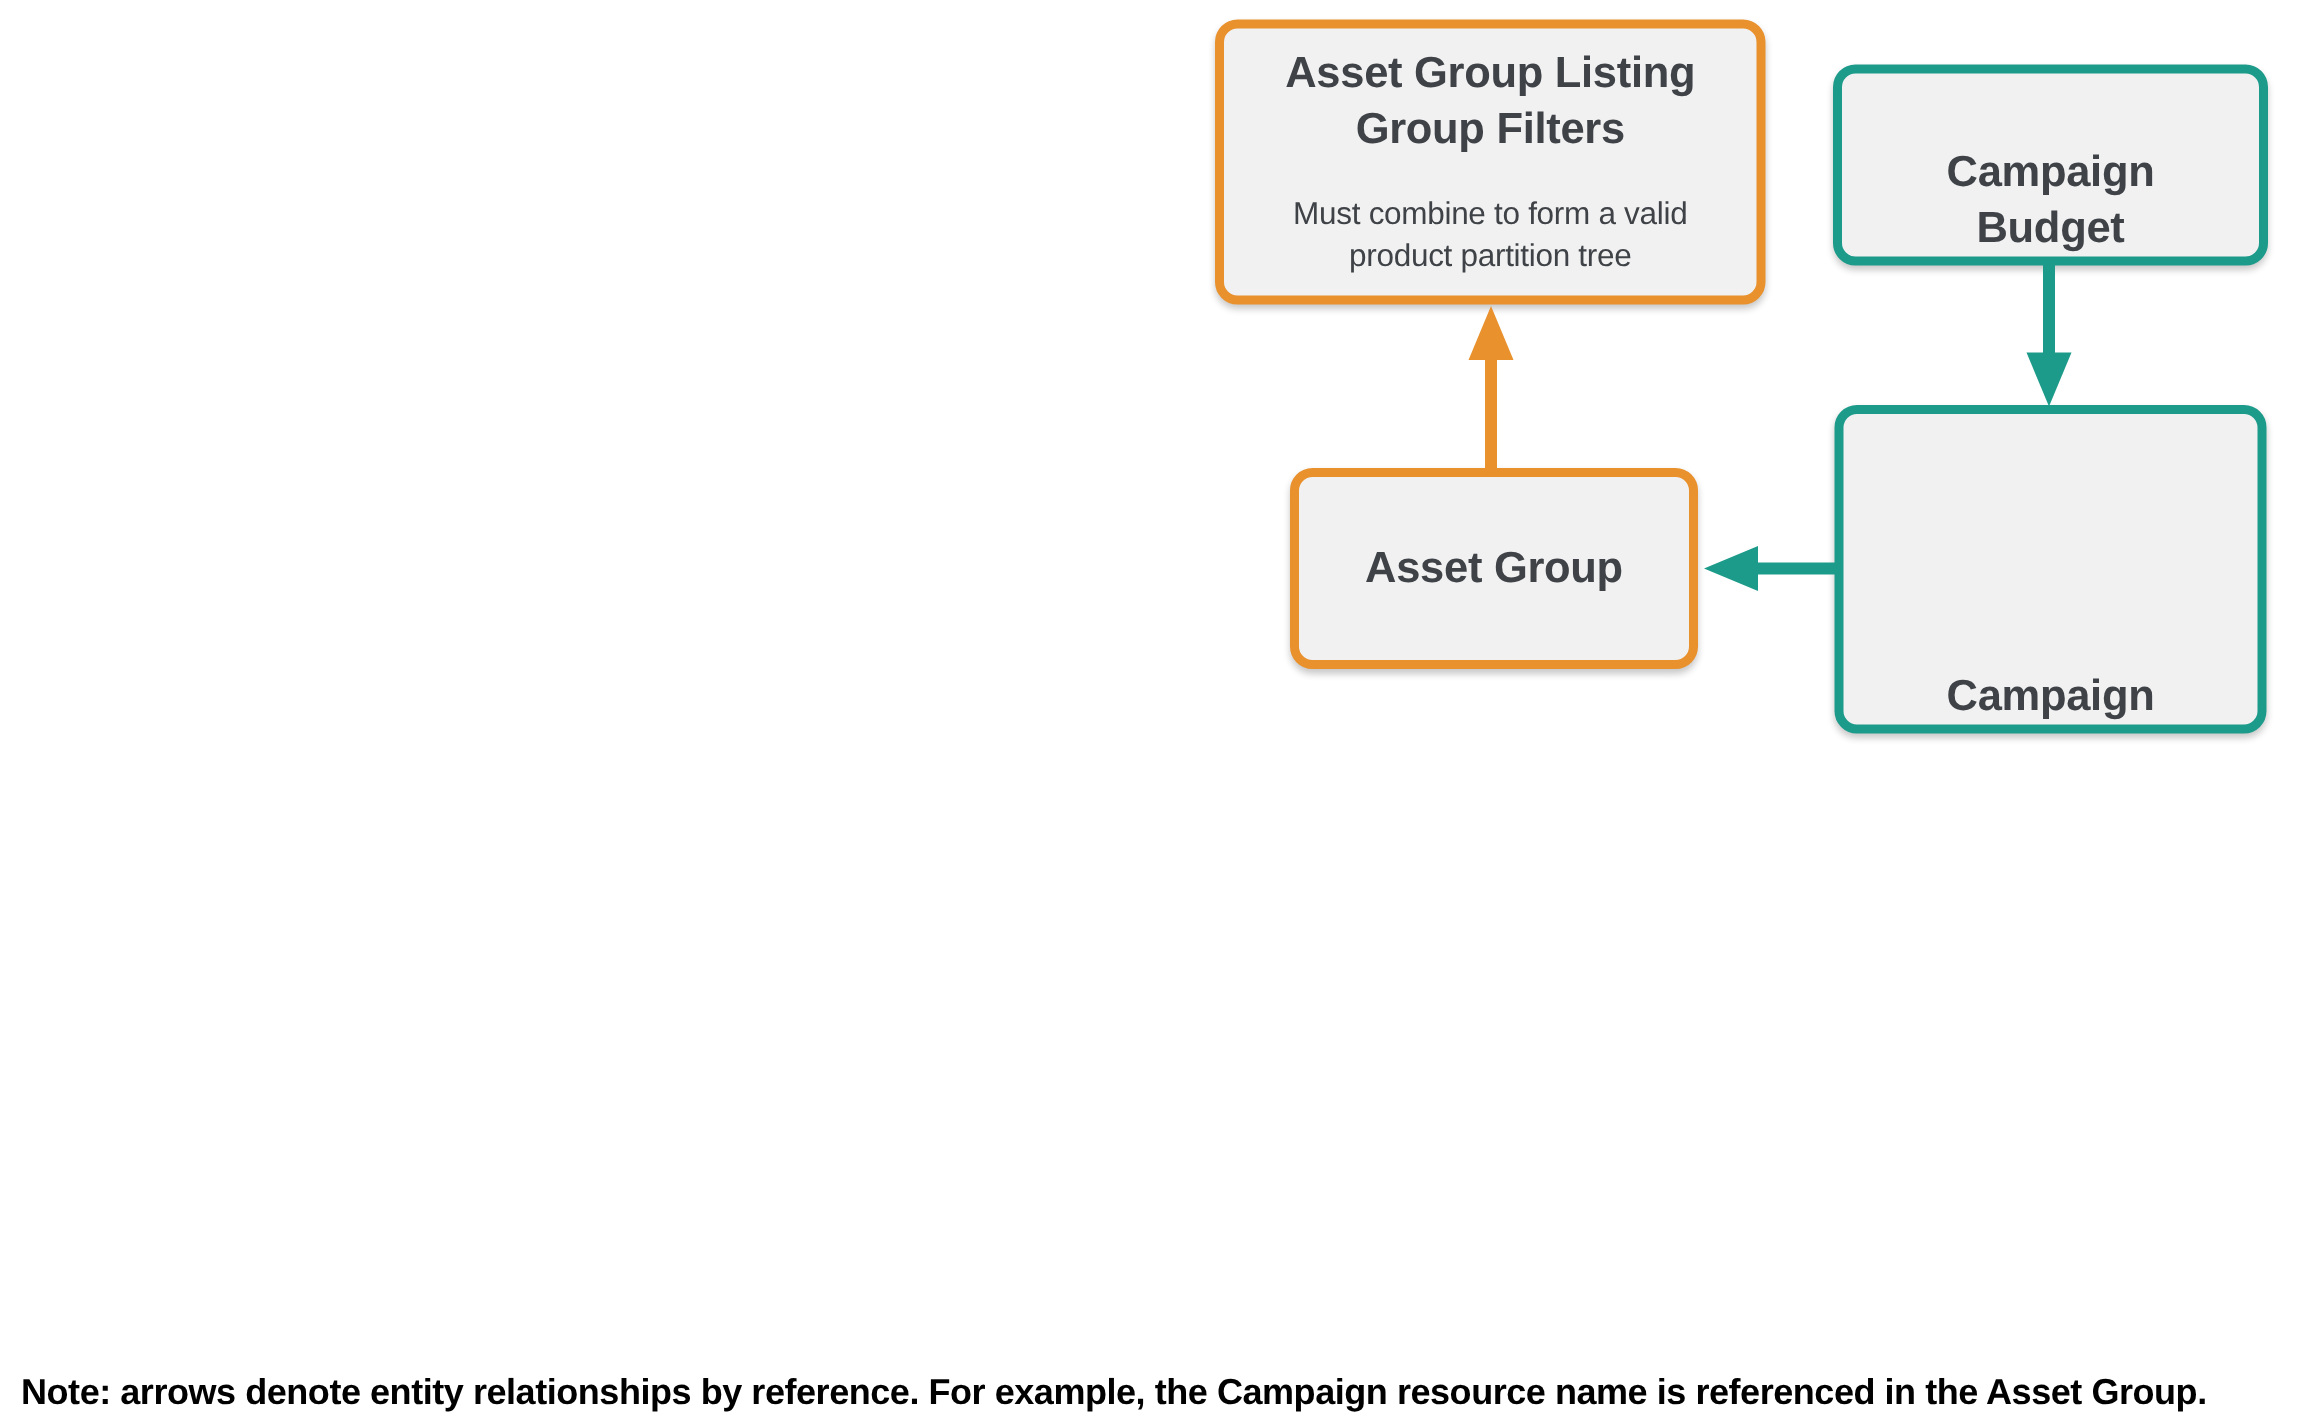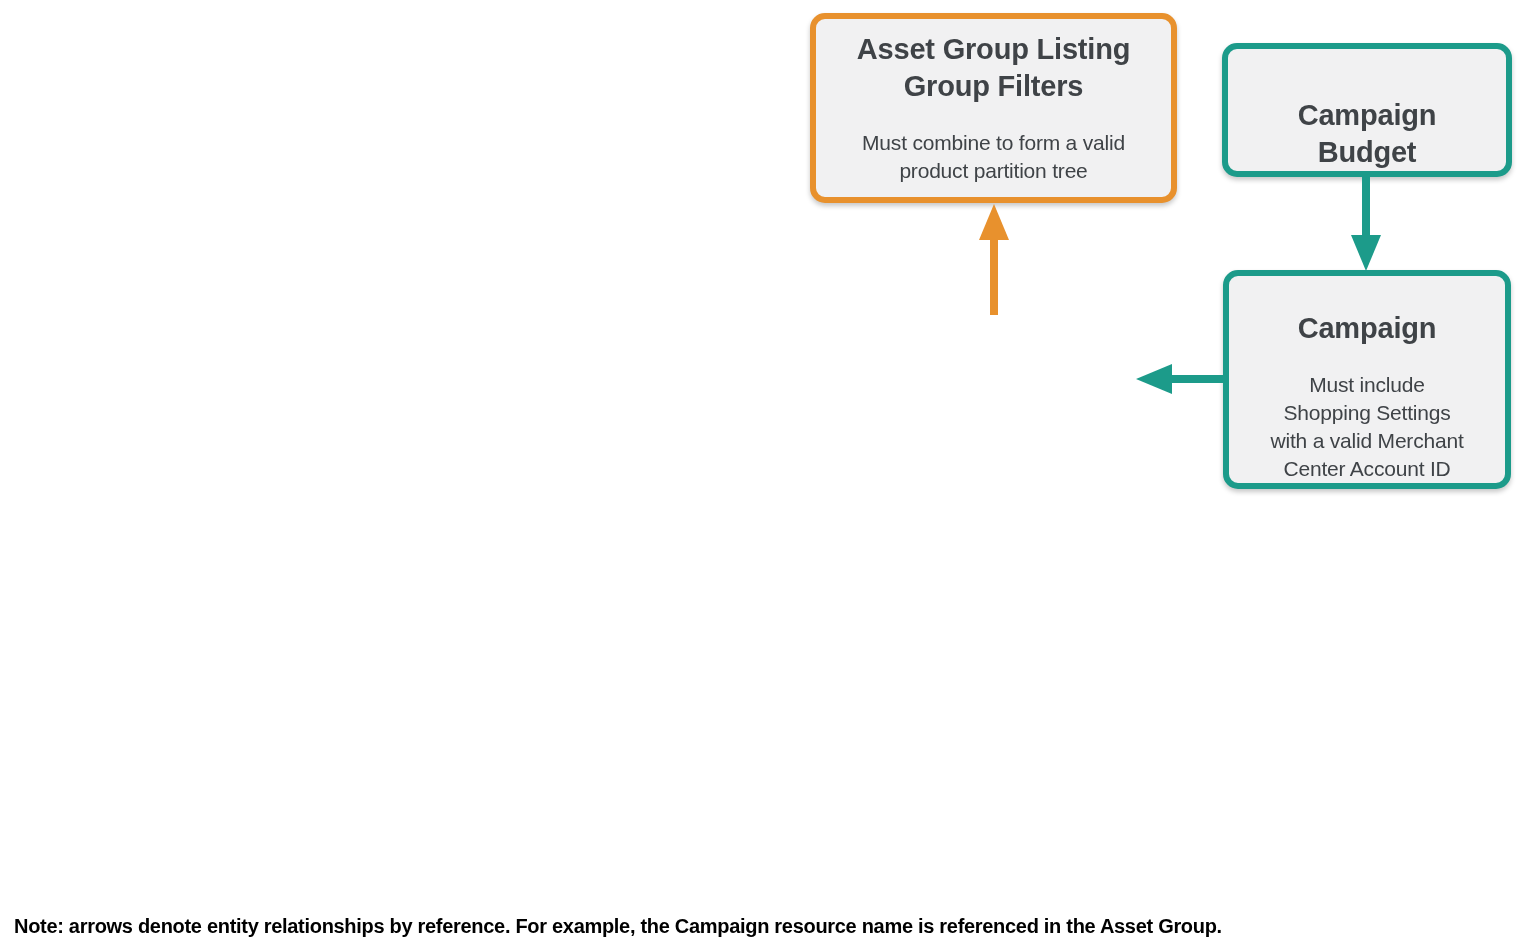--- a/index.html
+++ b/index.html
@@ -74,21 +74,21 @@
   #arrow-left-shaft { left: 1168px; top: 375px; width: 57px; height: 8px; background: var(--teal); }
   #arrow-left-head  { left: 1136px; top: 364px;
                       border-top: 15px solid transparent;
                       border-bottom: 15px solid transparent;
                       border-right: 36px solid var(--teal); }
 
   .note {
     position: absolute;
     left: 14px;
     top: 915px;
-    font-size: 20px;
+    font-size: 24px;
     font-weight: bold;
     letter-spacing: -0.3px;
     color: var(--note);
   }
 </style>
 </head>
 <body>
 
 <div class="canvas">
 
@@ -99,26 +99,25 @@
 product partition tree</div>
   </div>
 
   <div class="node teal" id="node-campaign-budget">
     <div class="node-title">Campaign
 Budget</div>
   </div>
 
   <div class="node teal" id="node-campaign">
     <div class="node-title">Campaign</div>
-    <div class="node-sub">Must include
-Shopping Settings
-with a valid Merchant
-Center Account ID</div>
   </div>
 
+  <div class="node orange" id="node-asset-group">
+    <div class="node-title">Asset Group</div>
+  </div>
 
   <div class="shaft" id="arrow-up-shaft"></div>
   <div class="head" id="arrow-up-head"></div>
 
   <div class="shaft" id="arrow-down-shaft"></div>
   <div class="head" id="arrow-down-head"></div>
 
   <div class="shaft" id="arrow-left-shaft"></div>
   <div class="head" id="arrow-left-head"></div>
 

